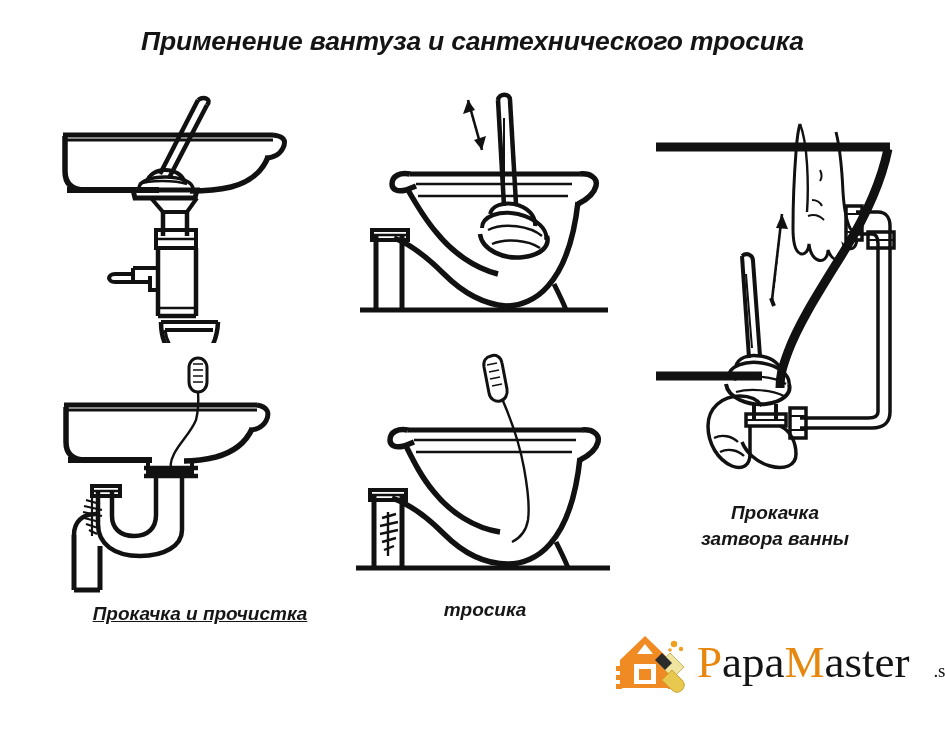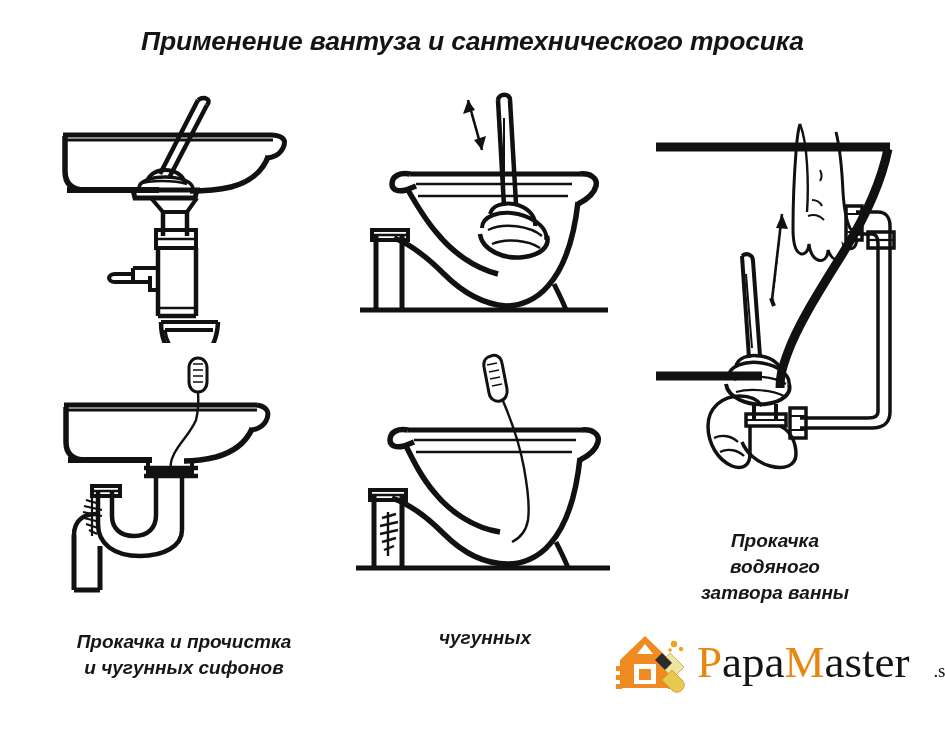--- a/index.html
+++ b/index.html
@@ -9,20 +9,21 @@
   }
   body {
     font-family: "Liberation Sans", sans-serif;
   }
   #page {
     position: relative;
     width: 945px;
     height: 730px;
     background: #ffffff;
     overflow: hidden;
+    border-radius: 20px;
   }
   #title {
     position: absolute;
     left: 0;
     top: 26px;
     width: 945px;
     text-align: center;
     font-family: "Liberation Sans", sans-serif;
     font-style: italic;
     font-weight: bold;
@@ -36,23 +37,22 @@
   }
   .caption {
     position: absolute;
     text-align: center;
     font-family: "Liberation Sans", sans-serif;
     font-style: italic;
     font-weight: bold;
     font-size: 19px;
     line-height: 26px;
     color: #161616;
-    margin-top: 28px;
-  }
-  #caption-left  { left: 4px;  top: 601px; width: 360px; }
+  }
+  #caption-left  { left: 20px;  top: 601px; width: 360px; text-decoration: underline; }
   #caption-mid   { left: 370px; top: 597px; width: 230px; }
   #caption-right { left: 660px; top: 500px; width: 230px; }
 
   
   #logo {
     position: absolute;
     left: 612px;
     top: 628px;
     width: 310px;
     height: 72px;
@@ -358,30 +358,28 @@
         <path class="ln" stroke-width="3.5" d="M130 318 C140 322 146 334 146 346 C146 358 134 362 120 358
                  C106 354 96 344 92 334"></path>
         <path class="ln" stroke-width="2.4" d="M64 330 C72 326 82 328 88 334"></path>
         <path class="ln" stroke-width="2.4" d="M70 344 C78 340 88 342 94 348"></path>
       </g>
     </svg>
   </div>
 
   <div class="caption" id="caption-left">
     <div>Прокачка и прочистка</div>
-    <div>и чугунных сифонов</div>
   </div>
 
   <div class="caption" id="caption-mid">
-    <div>чугунных</div>
+    <div>тросика</div>
   </div>
 
   <div class="caption" id="caption-right">
     <div>Прокачка</div>
-    <div>водяного</div>
     <div>затвора ванны</div>
   </div>
 
   <div id="logo">
     <div id="logo-mark">
       <svg width="80" height="66" viewBox="0 0 80 66" aria-hidden="true">
 
         <path fill="#ef8b22" d="M8 30 L33 6 L58 30 L58 58 L8 58 Z"></path>
 
         <path fill="#ef8b22" d="M4 36 h6 v5 h-6 z M4 45 h6 v5 h-6 z M4 54 h6 v5 h-6 z"></path>

